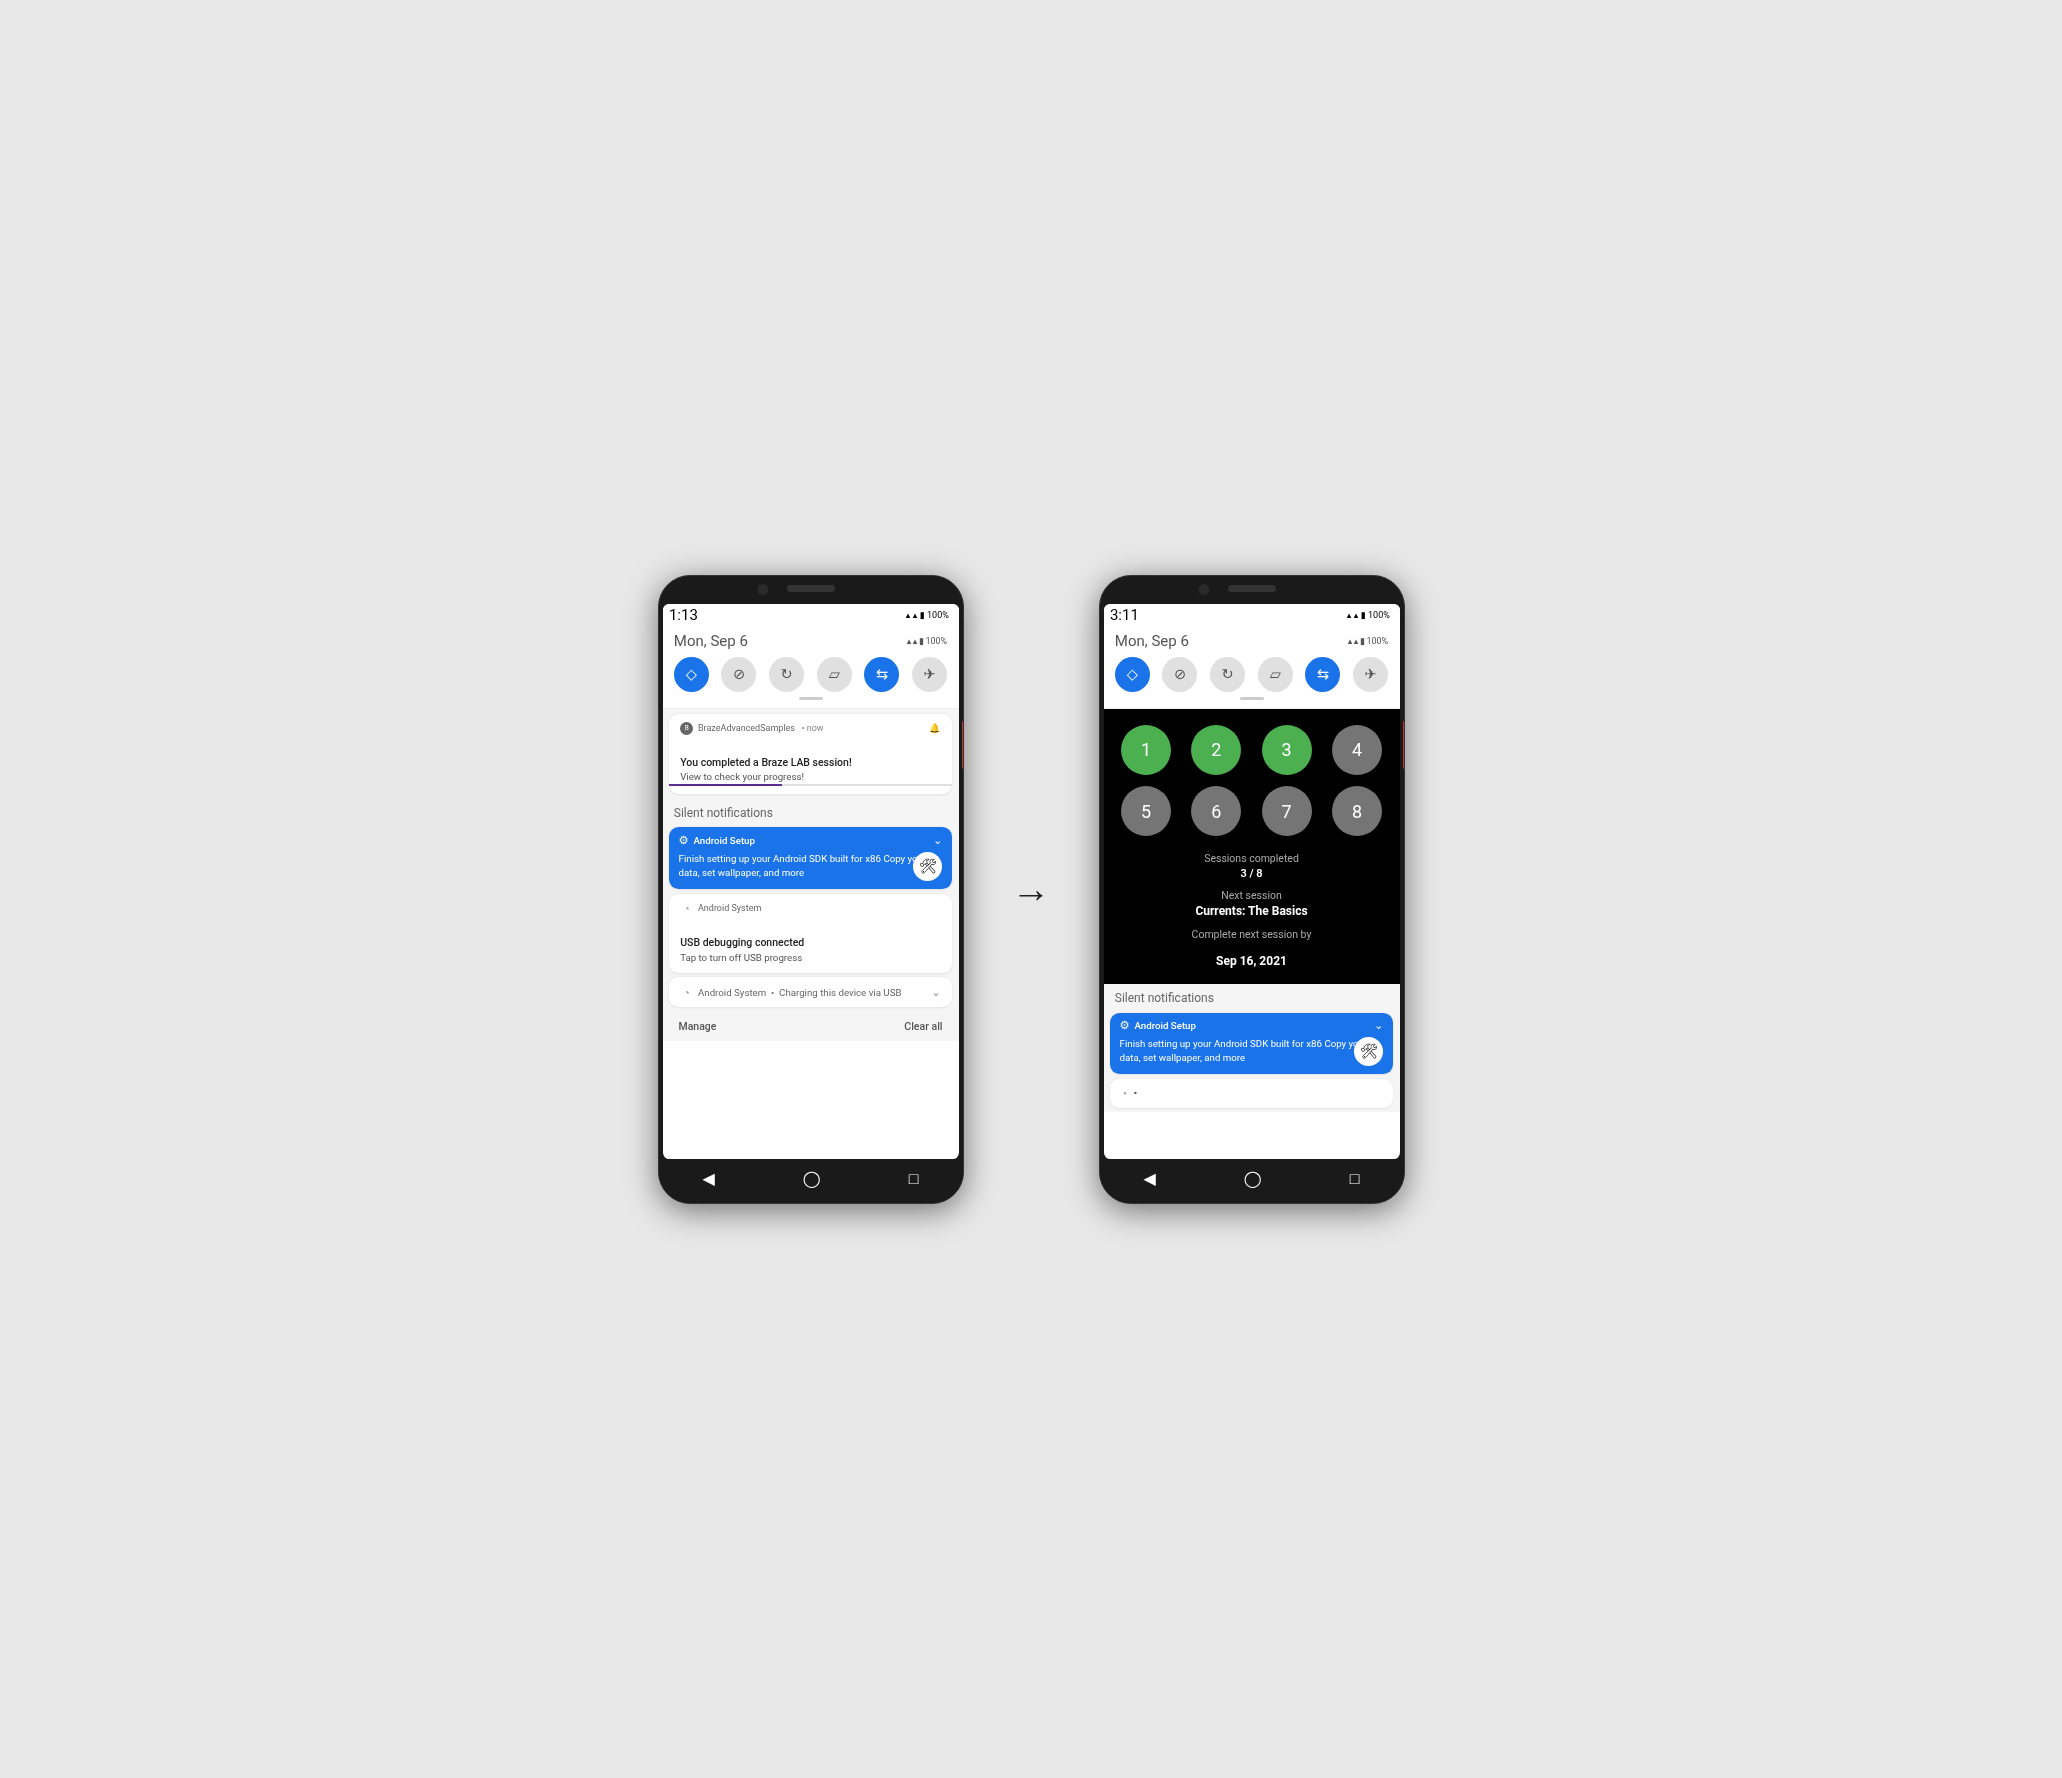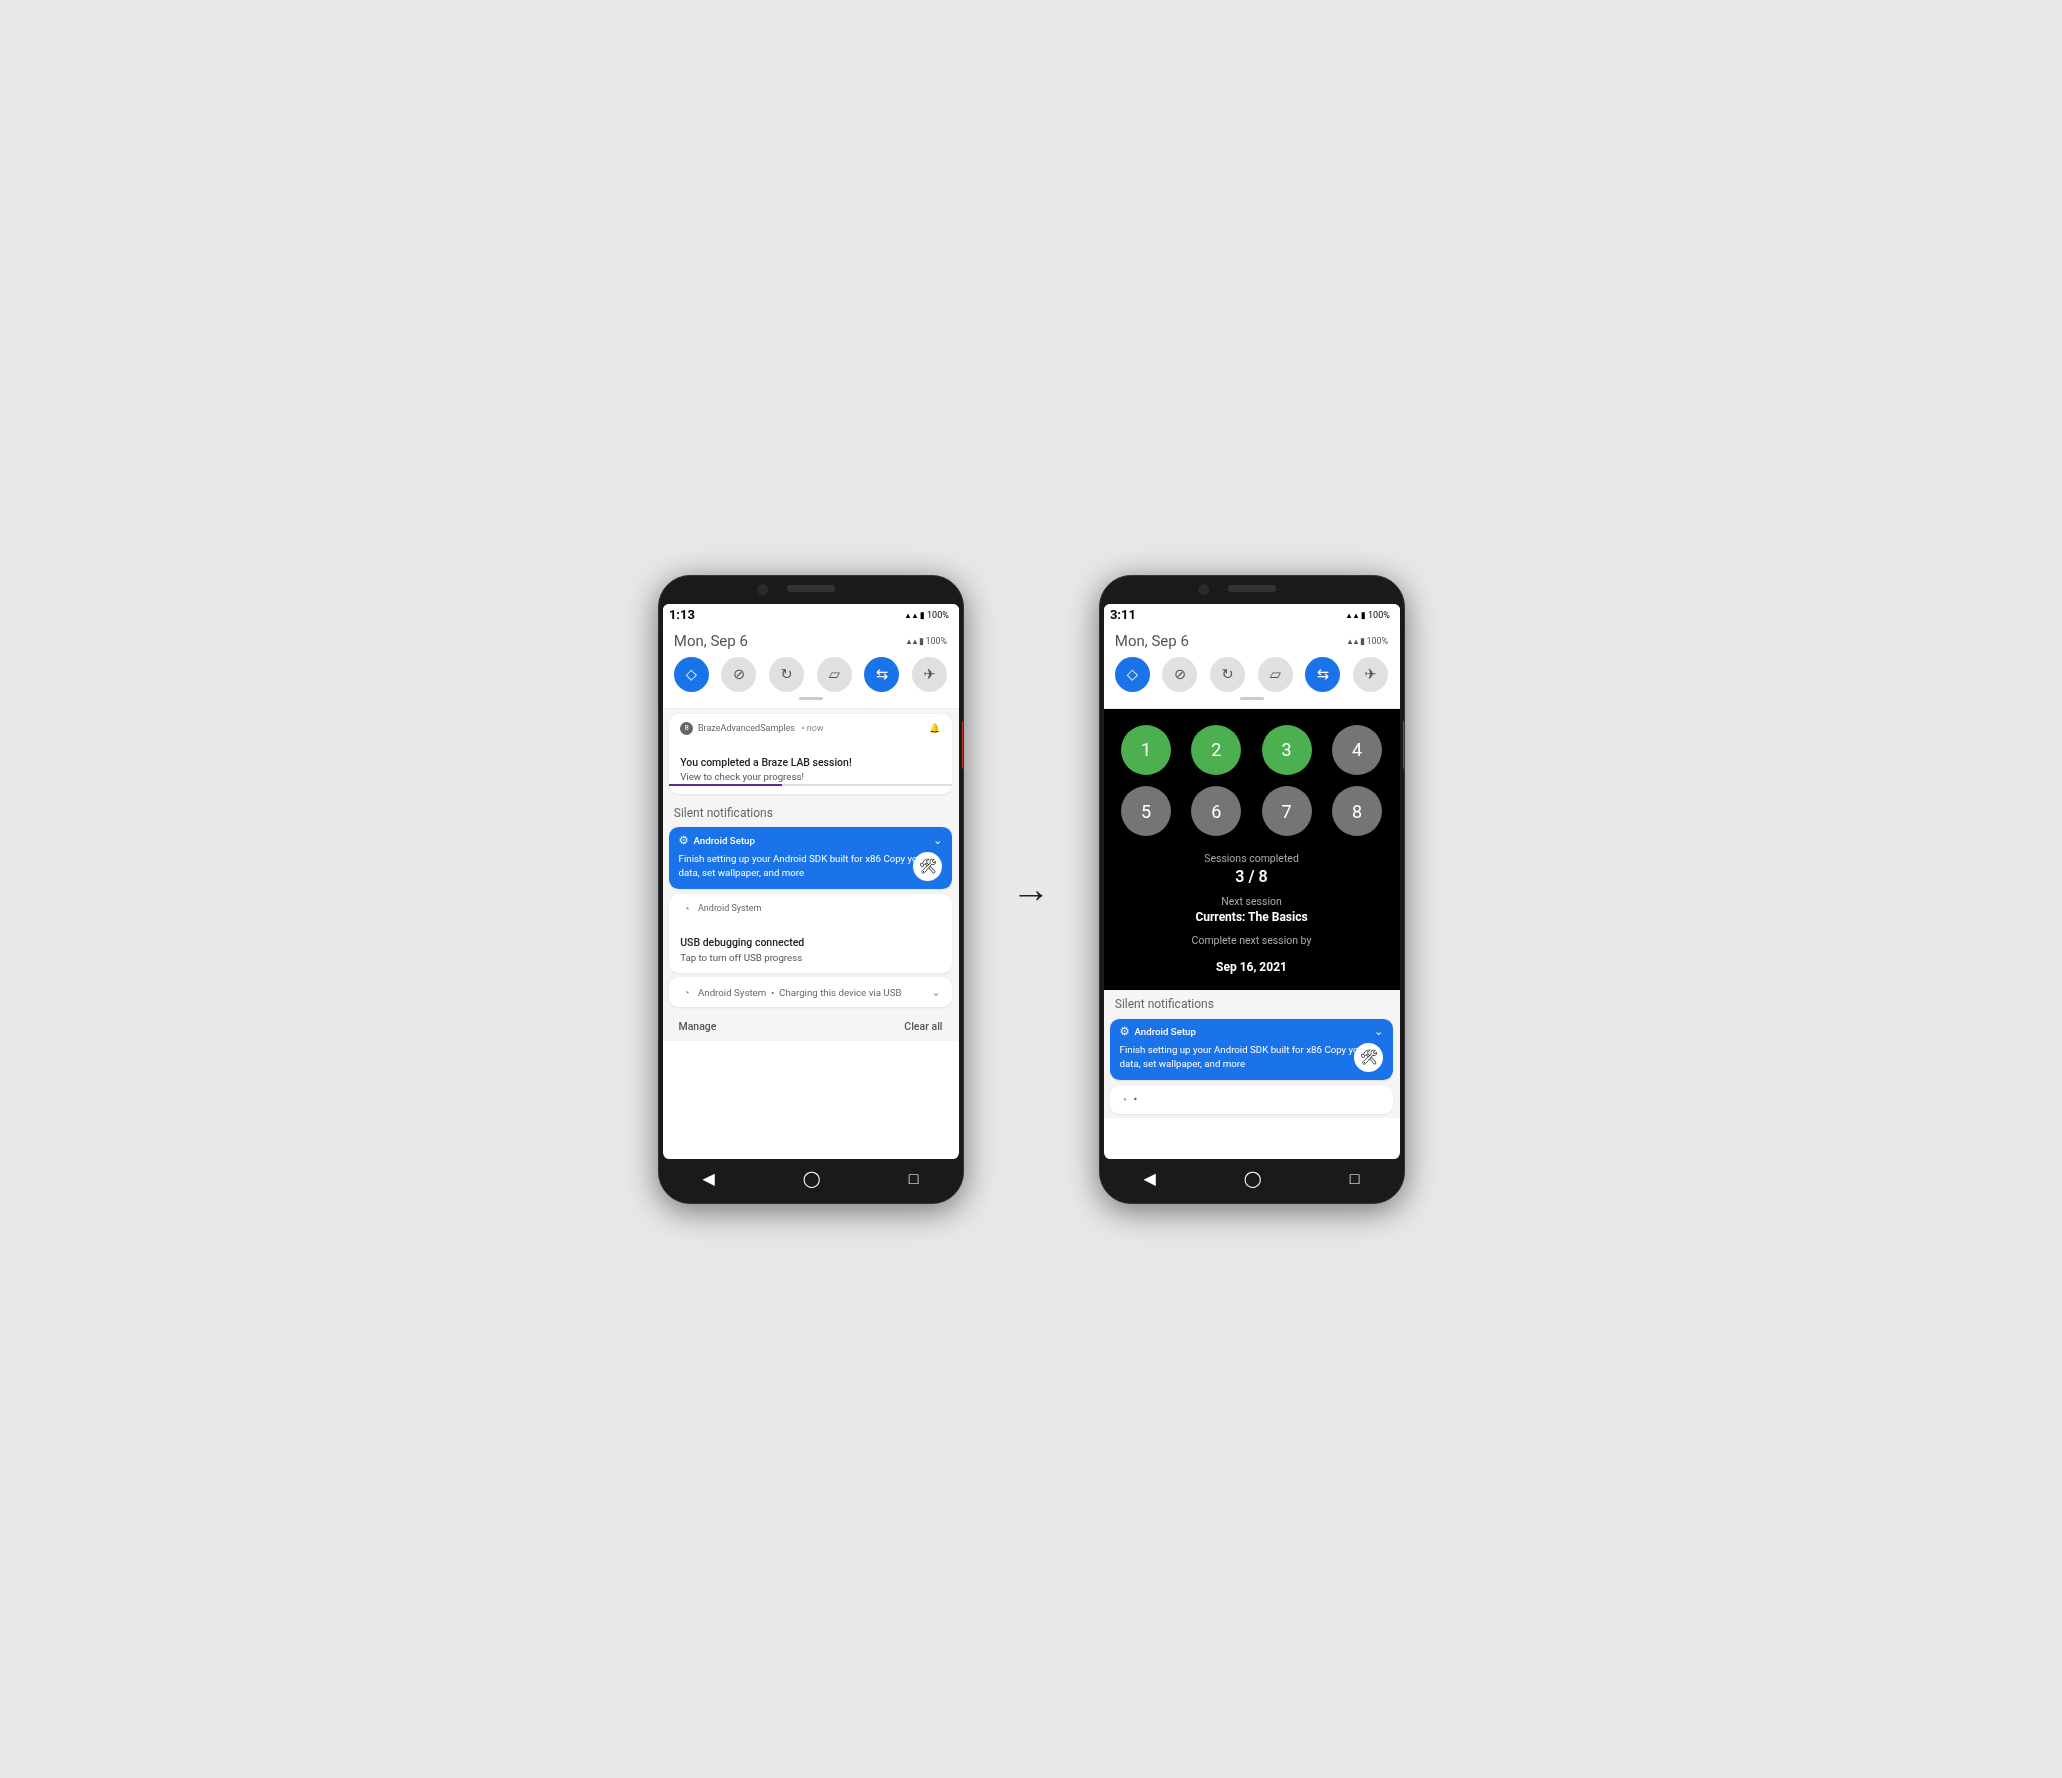--- a/index.html
+++ b/index.html
@@ -81,22 +81,22 @@
     
     .status-bar {
       background: #fff;
       display: flex;
       justify-content: space-between;
       align-items: center;
       padding: 3.2px 9.7px 3.2px 6.4px;
       height: 22.6px;
     }
     .status-time {
-      font-size: 13px;
-      font-weight: 700;
+      font-size: 15px;
+      font-weight: 400;
       color: #000;
     }
     .status-icons {
       display: flex;
       align-items: center;
       gap: 2.4px;
       font-size: 9px;
       color: #000;
     }
 
@@ -296,21 +296,21 @@
       color: #fff;
       margin: 0 auto;
     }
     .session-circle.completed { background: #4caf50; }
     .session-circle.incomplete { background: #757575; }
     .session-stats {
       text-align: center;
       color: #fff;
     }
     .session-stats .label { font-size: 10.5px; color: #aaa; margin-bottom: 1.6px; }
-    .session-stats .value { font-size: 16px; font-weight: 600; margin-bottom: 9.7px; }
+    .session-stats .value { font-size: 11px; font-weight: 600; margin-bottom: 9.7px; }
     .session-stats .next-label { font-size: 10.5px; color: #aaa; margin-bottom: 2px; }
     .session-stats .next-value { font-size: 12px; font-weight: 700; margin-bottom: 9.7px; }
     .session-stats .by-label { font-size: 10.5px; color: #aaa; margin-bottom: 13px; }
     .session-stats .by-value { font-size: 12px; font-weight: 700; }
 
     
     .progress-bar-line {
       height: 2.4px;
       background: linear-gradient(to right, #5c2d91 40%, #e0e0e0 40%);
       margin: 0 -11.3px;

